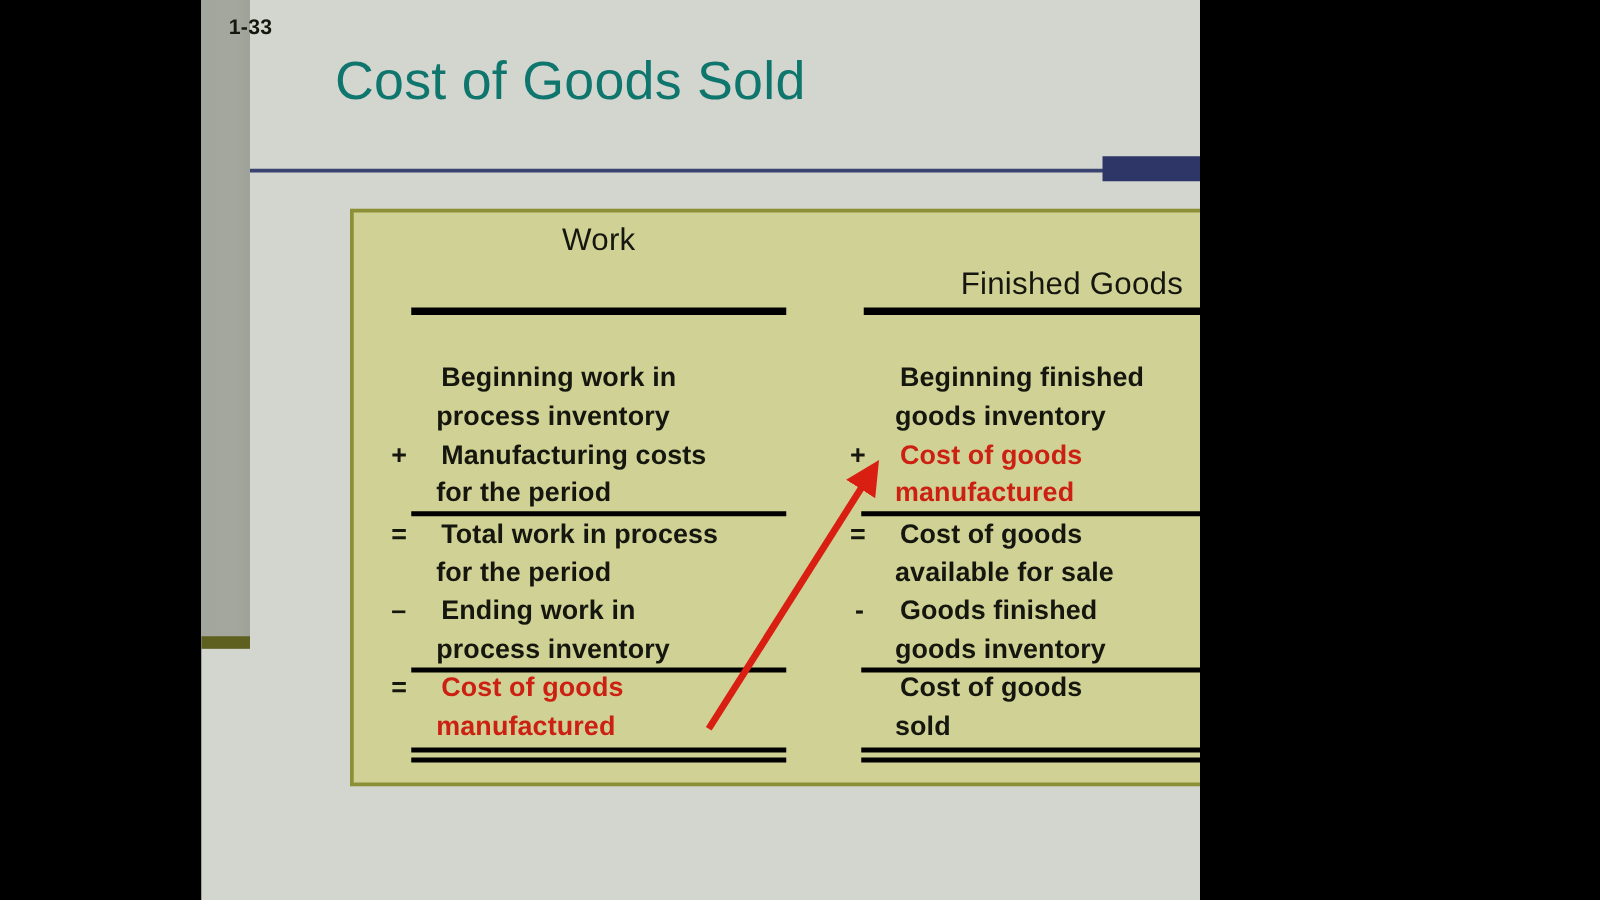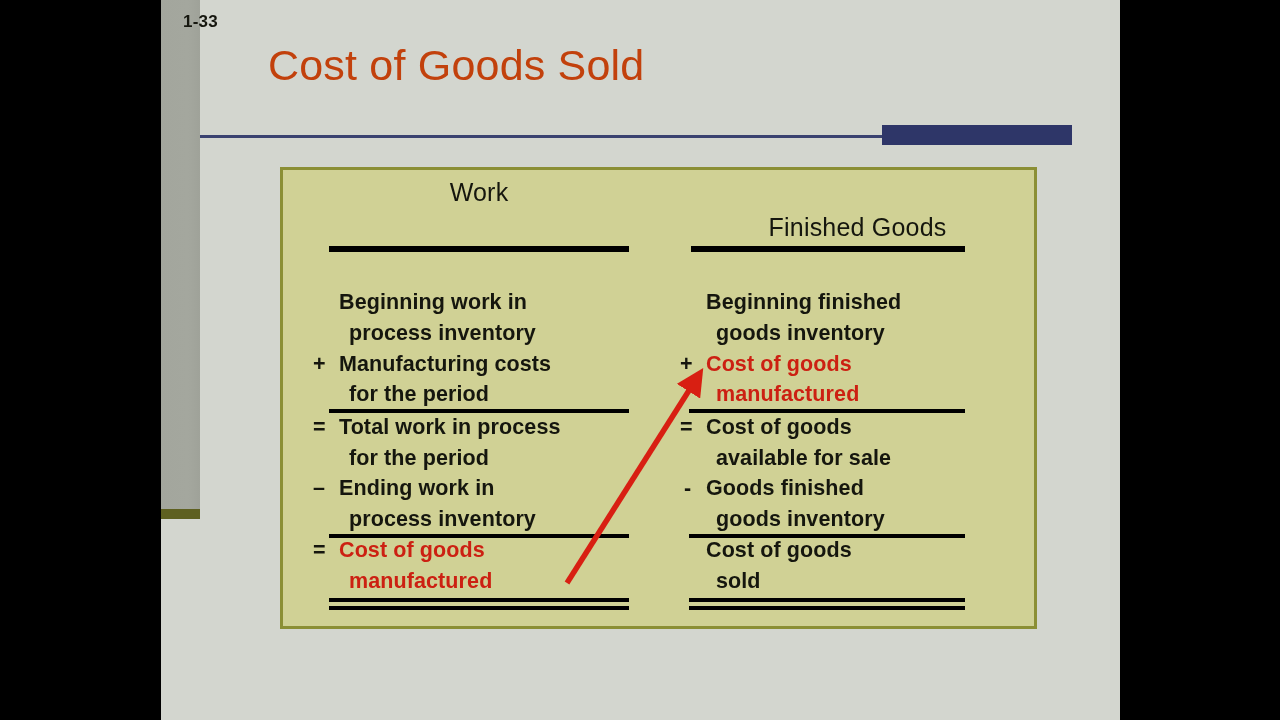--- a/index.html
+++ b/index.html
@@ -19,21 +19,21 @@
     width: 1280px;
     height: 720px;
     background: #000000;
   }
 
   
   #slide {
     position: absolute;
     left: 161px;
     top: 0px;
-    width: 959px;
+    width: 799px;
     height: 720px;
     background: #d3d6cf;
     overflow: hidden;
   }
 
   
   #left-band {
     position: absolute;
     left: 0px;
     top: 0px;
@@ -61,21 +61,21 @@
     letter-spacing: 0.2px;
   }
 
   
   #slide-title {
     position: absolute;
     left: 107px;
     top: 41px;
     font-size: 43px;
     font-weight: normal;
-    color: #c2410c;
+    color: #0f766e;
     letter-spacing: 0.2px;
     white-space: nowrap;
   }
 
   
   #divider-line {
     position: absolute;
     left: 39px;
     top: 135px;
     width: 872px;
@@ -143,21 +143,21 @@
     white-space: nowrap;
   }
   .row .op {
     position: absolute;
     left: 0;
     width: 22px;
     text-align: left;
   }
   .row .txt {
     position: absolute;
-    left: 26px;
+    left: 40px;
   }
   .row .txt2 {
     position: absolute;
     left: 36px;
   }
   .red { color: #cc2012; }
 
   
   #arrow-svg {
     position: absolute;

